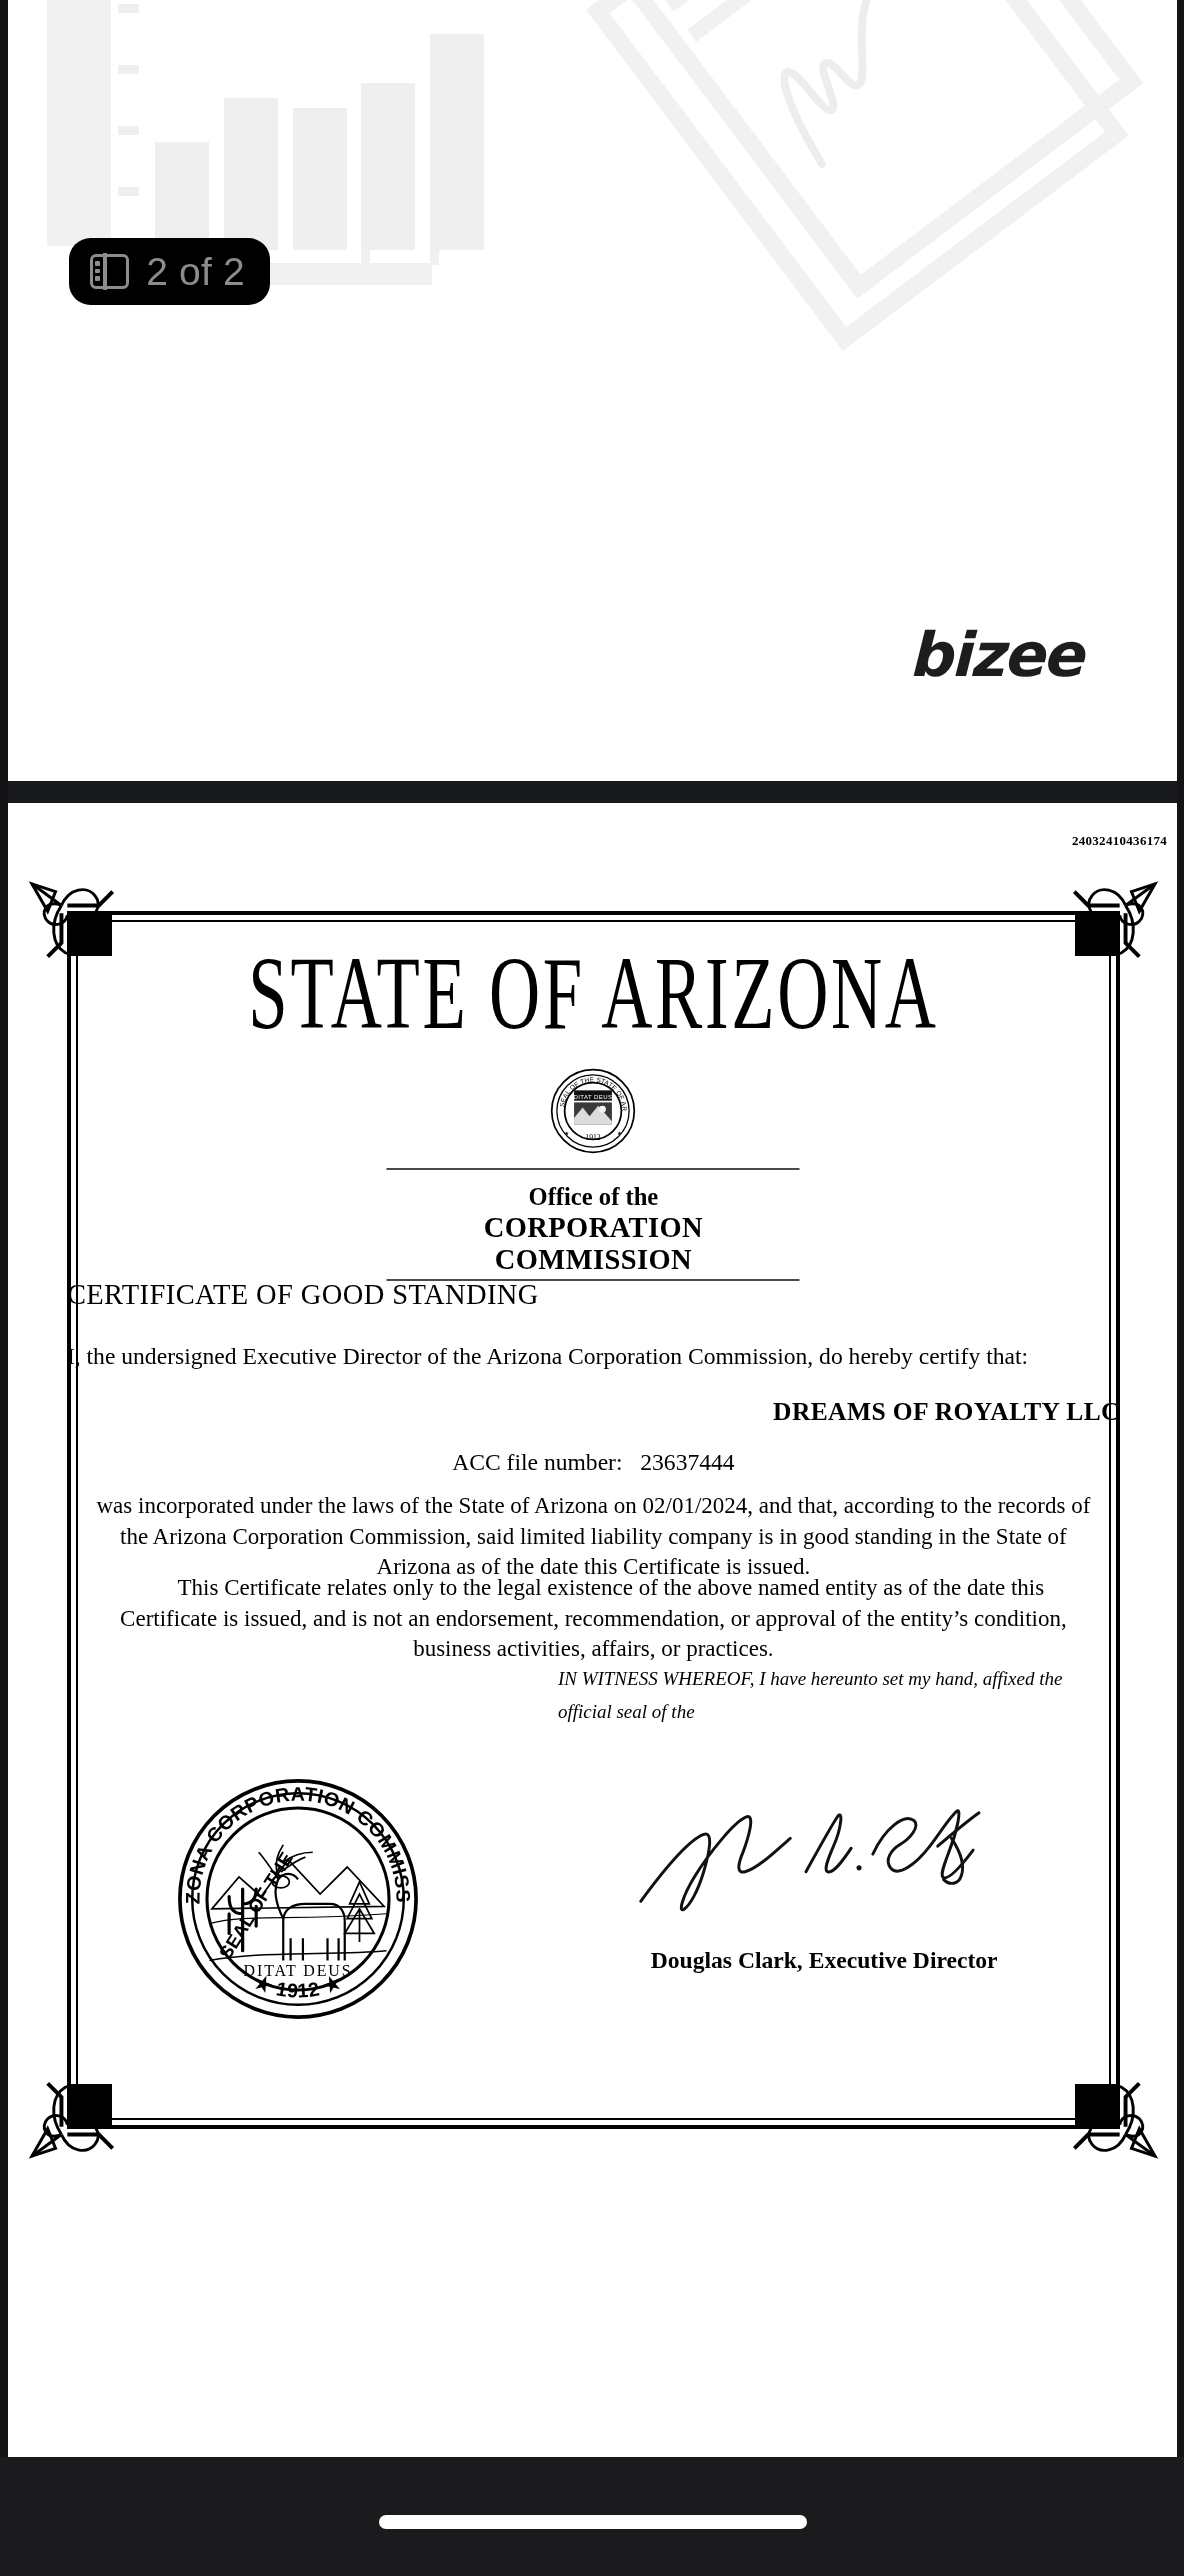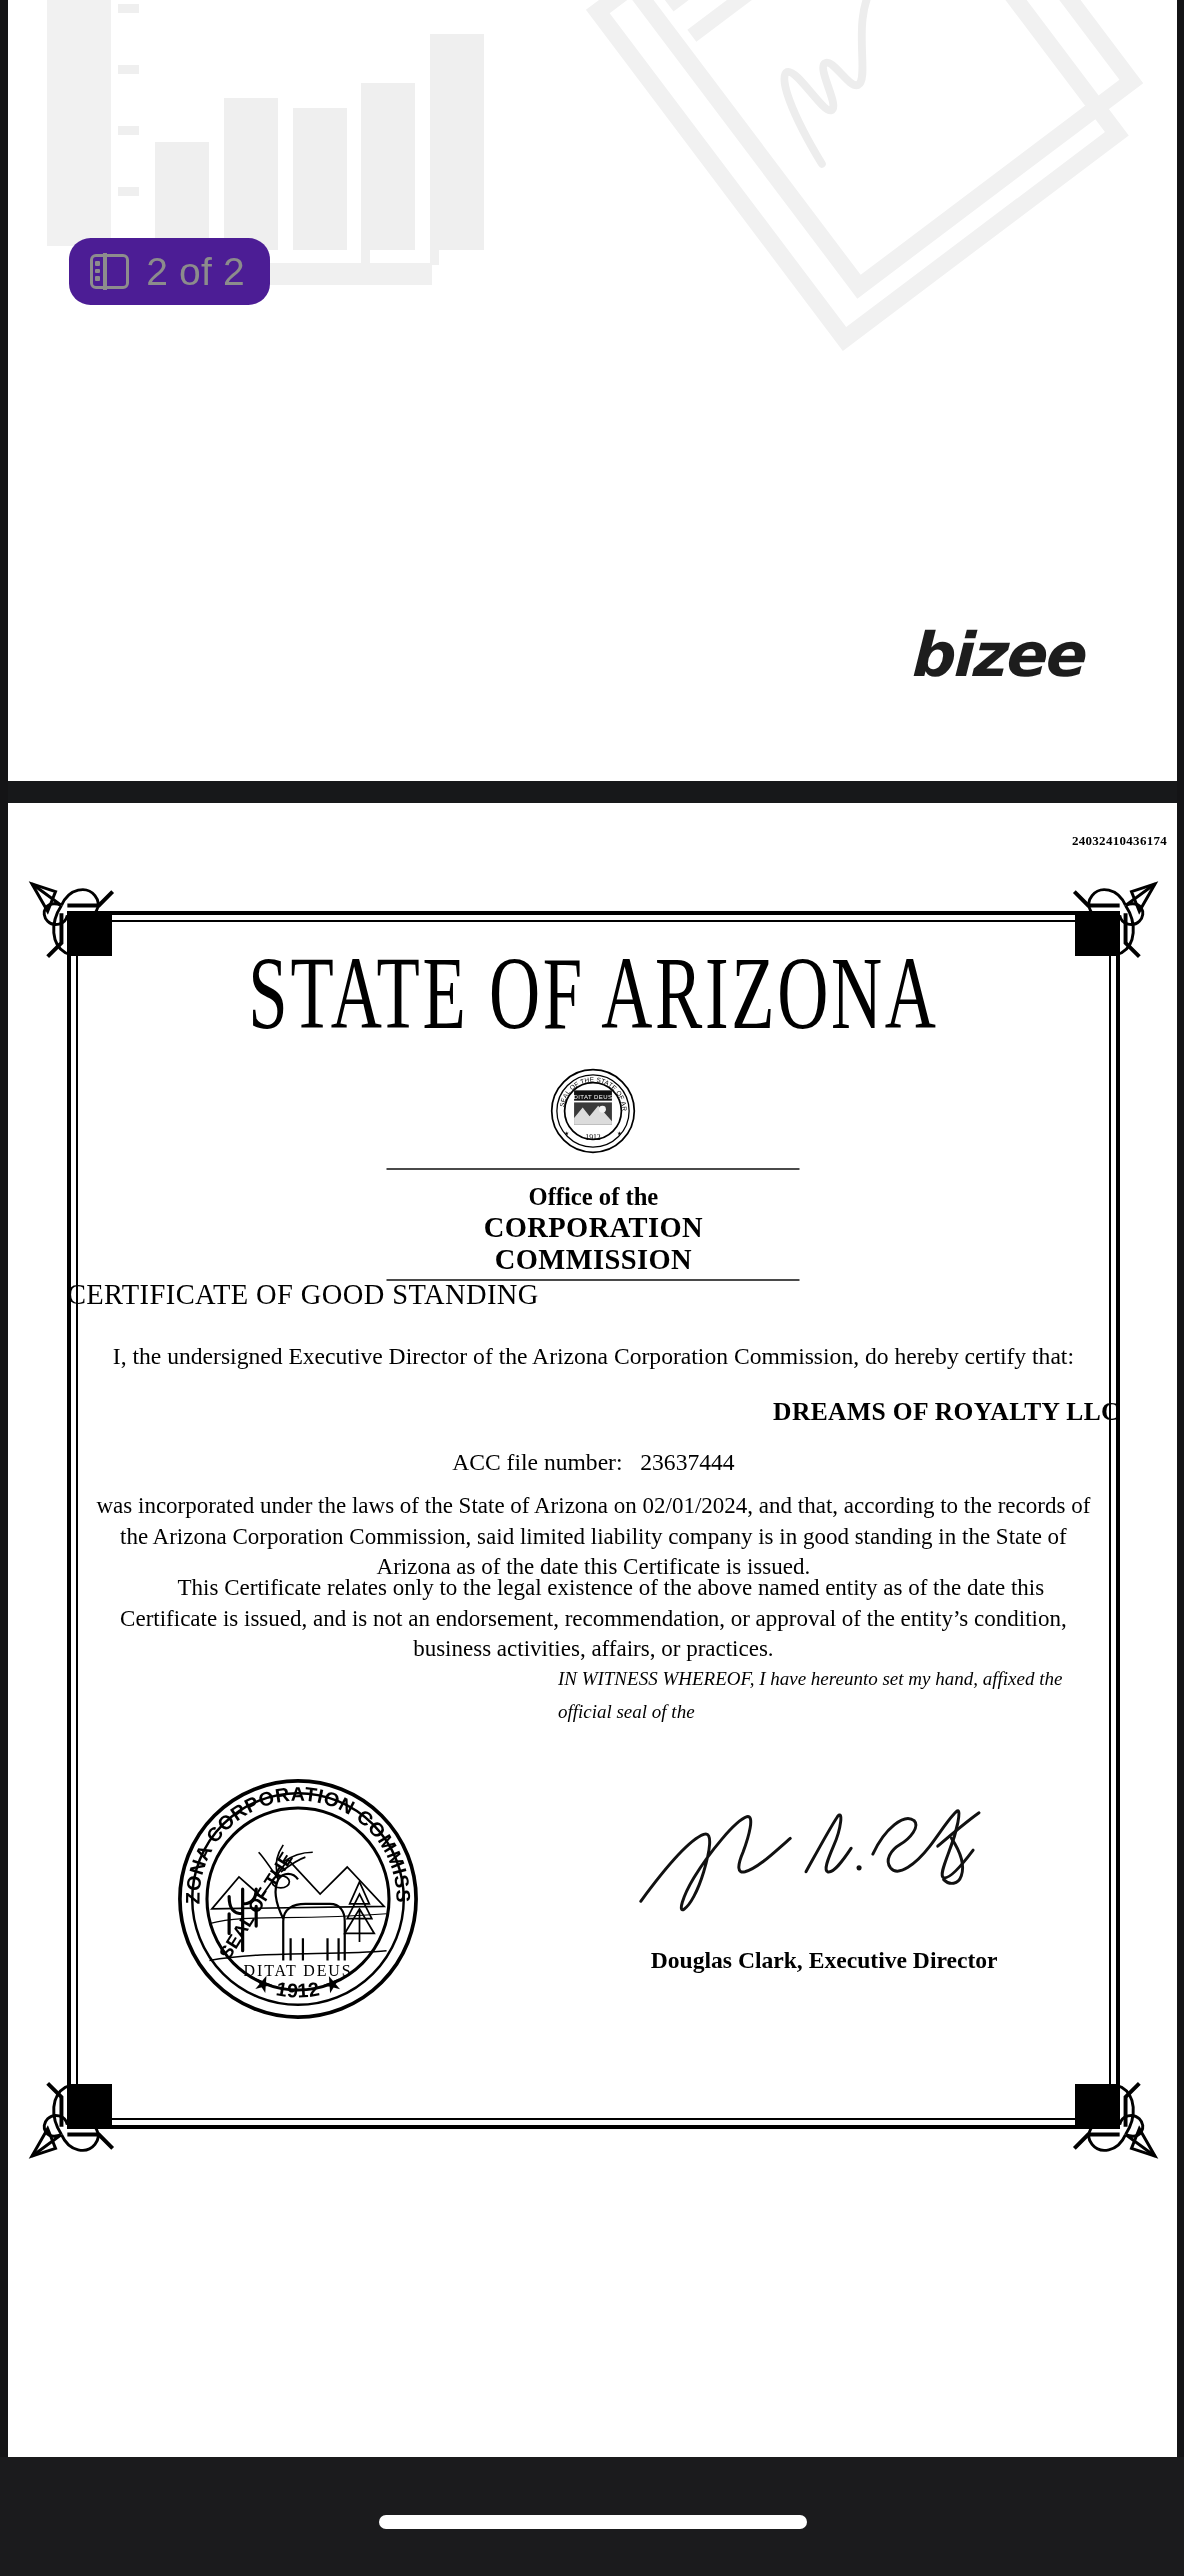--- a/index.html
+++ b/index.html
@@ -32,21 +32,21 @@
   .wm-cert{right:-69px;top:-211px;width:550px;height:550px;transform:rotate(-37deg);}
   .wm-cert .sheet{position:absolute;border:17.7px solid #f1f1f1;background:transparent;}
   .wm-cert .s1{left:0;top:0;width:324px;height:393px;}
   .wm-cert .s2{left:43px;top:-33px;width:324px;height:393px;}
   .wm-cert .line{position:absolute;background:#f1f1f1;height:14.7px;}
 
   
   .page-badge{
     position:absolute;left:61px;top:238px;
     display:flex;align-items:center;gap:16.7px;
-    background:#4c1d95;border-radius:21.6px;
+    background:#000000;border-radius:21.6px;
     padding:13.8px 25.5px 13.8px 21.6px;
     text-align:center;
   }
   .badge-icon{width:39px;height:35px;border:3.9px solid #8d8d8d;border-radius:5.9px;position:relative;box-sizing:border-box;}
   .badge-icon:after{content:"";position:absolute;left:9.8px;top:-3.9px;bottom:-3.9px;width:3.9px;background:#8d8d8d;}
   .badge-icon .dot{position:absolute;left:2px;width:4.9px;height:4.9px;background:#8d8d8d;border-radius:1px;}
   .badge-icon .d1{top:3.9px;} .badge-icon .d2{top:11.8px;} .badge-icon .d3{top:19.6px;}
   .badge-text{font-size:39px;color:#8c8c8c;letter-spacing:0.2px;line-height:1;}
 
   
@@ -97,21 +97,21 @@
   .state-seal{
     position:absolute;left:50%;top:157px;transform:translateX(-50%);
     width:86px;height:86px;
   }
   .office-block{position:absolute;left:50%;top:257px;transform:translateX(-50%);width:413px;text-align:center;}
   .office-block .rule{height:2px;background:#4a4a4a;width:100%;}
   .office-line1{font-size:24.6px;font-weight:bold;padding:13px 0 1px;}
   .office-line2{font-size:28.5px;font-weight:bold;letter-spacing:0.4px;padding-bottom:2.9px;}
 
   .cgs{position:absolute;left:0;right:0;top:368px;text-align:left;font-size:28.5px;letter-spacing:0.4px;}
-  .certify{position:absolute;left:0;right:0;top:432px;text-align:center;font-size:23.6px;}
+  .certify{position:absolute;left:0;right:0;top:432px;font-size:23.6px;}
   .entity{position:absolute;left:0;right:0;top:486px;text-align:right;font-size:25.5px;font-weight:bold;letter-spacing:0.4px;}
   .accfile{position:absolute;left:0;right:0;top:538px;text-align:center;font-size:23.6px;}
 
   .para{position:absolute;left:27.5px;right:27.5px;font-size:23px;line-height:1.33;text-align:center;}
   .p1{top:580px;}
   .p2{top:662px;text-indent:35px;}
 
   .witness{position:absolute;left:491px;right:29.5px;top:752px;font-size:19px;line-height:1.72;font-style:italic;}
   .witness b{font-weight:bold;}
 

